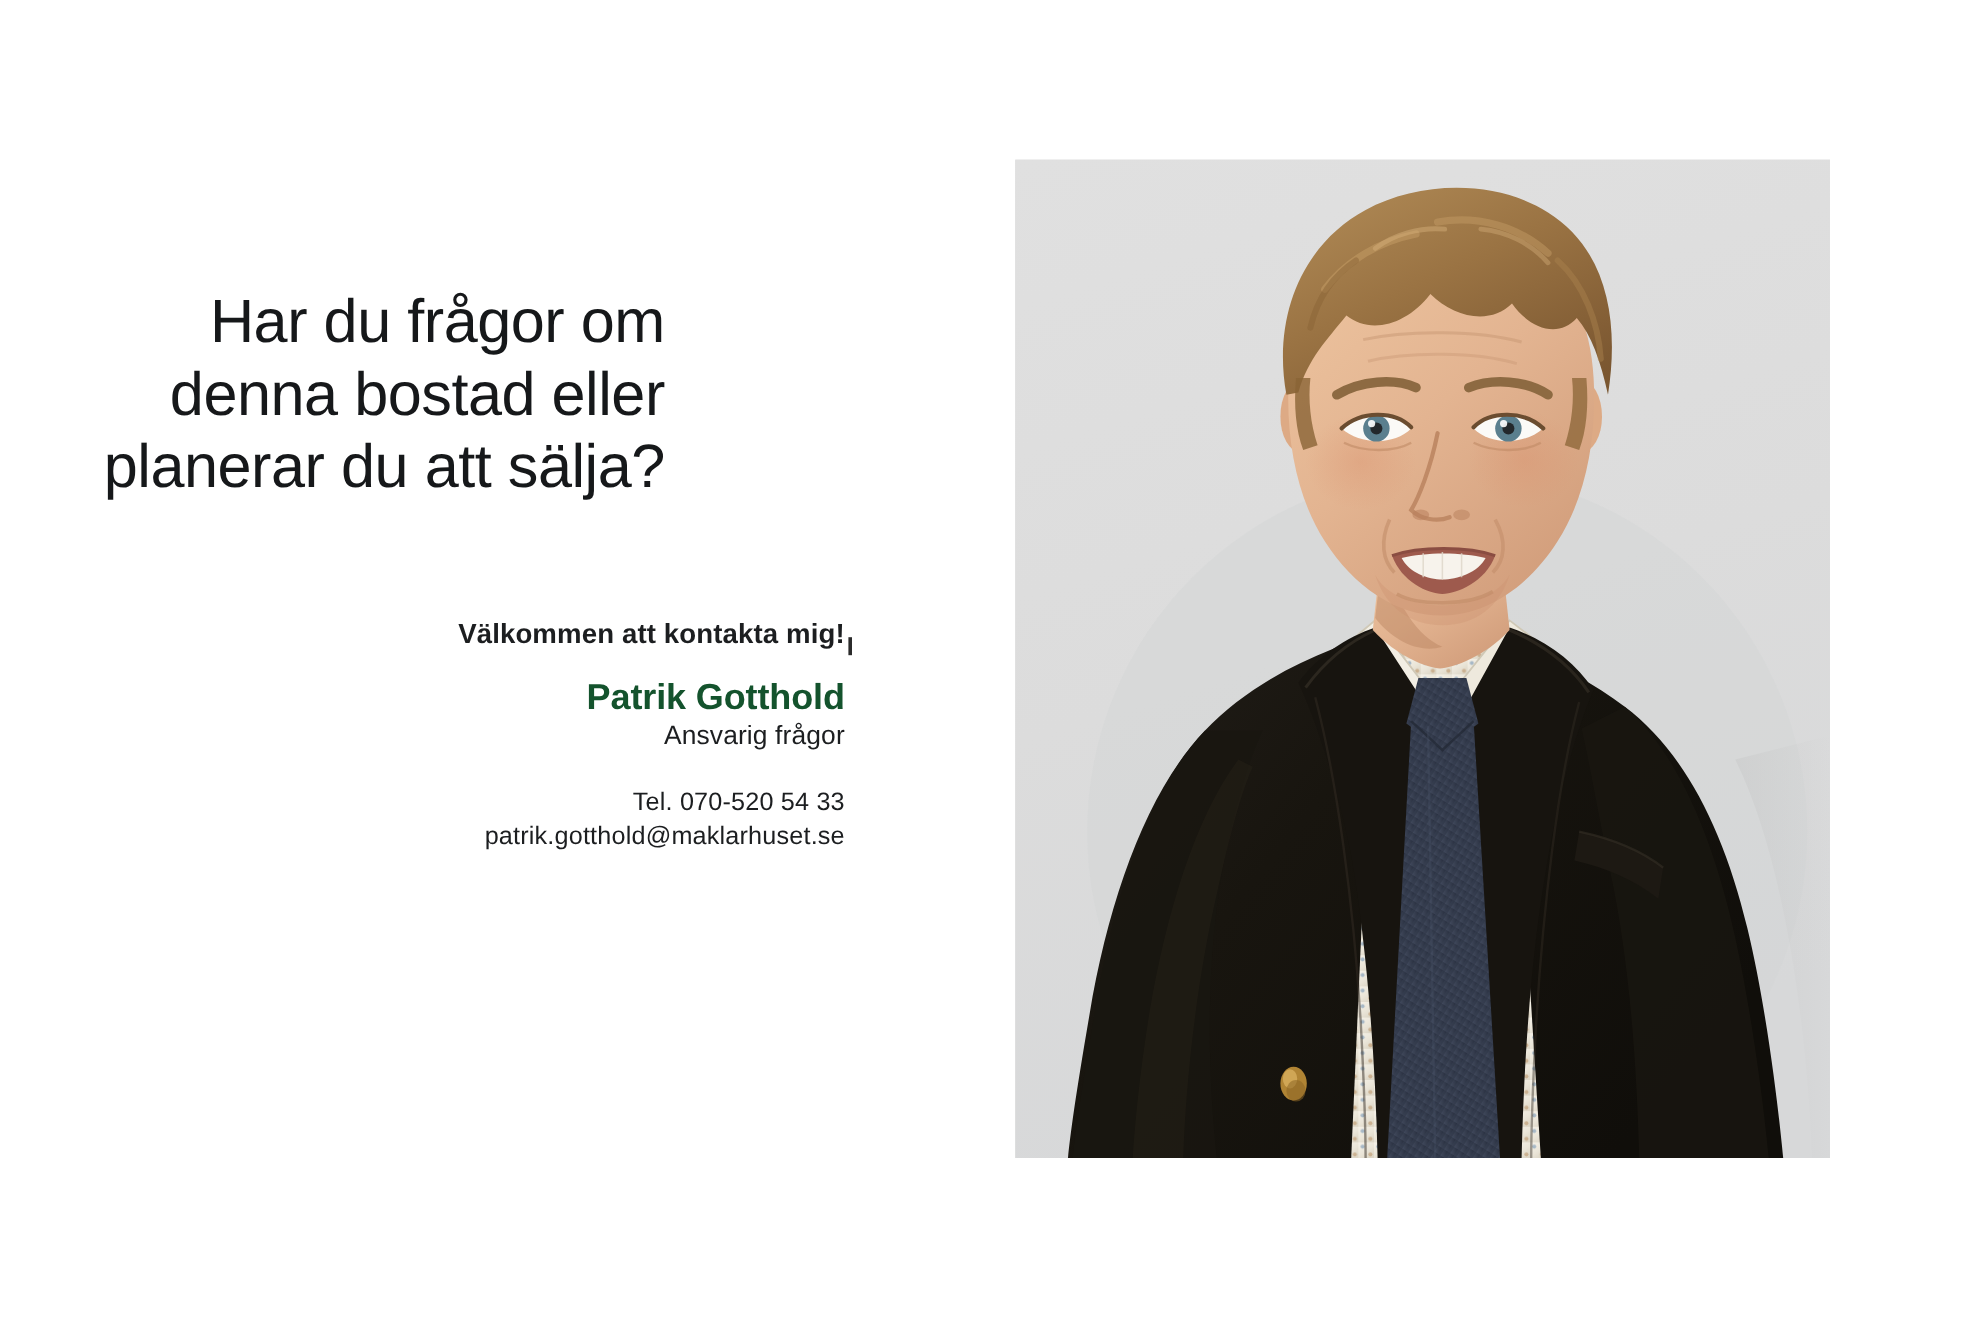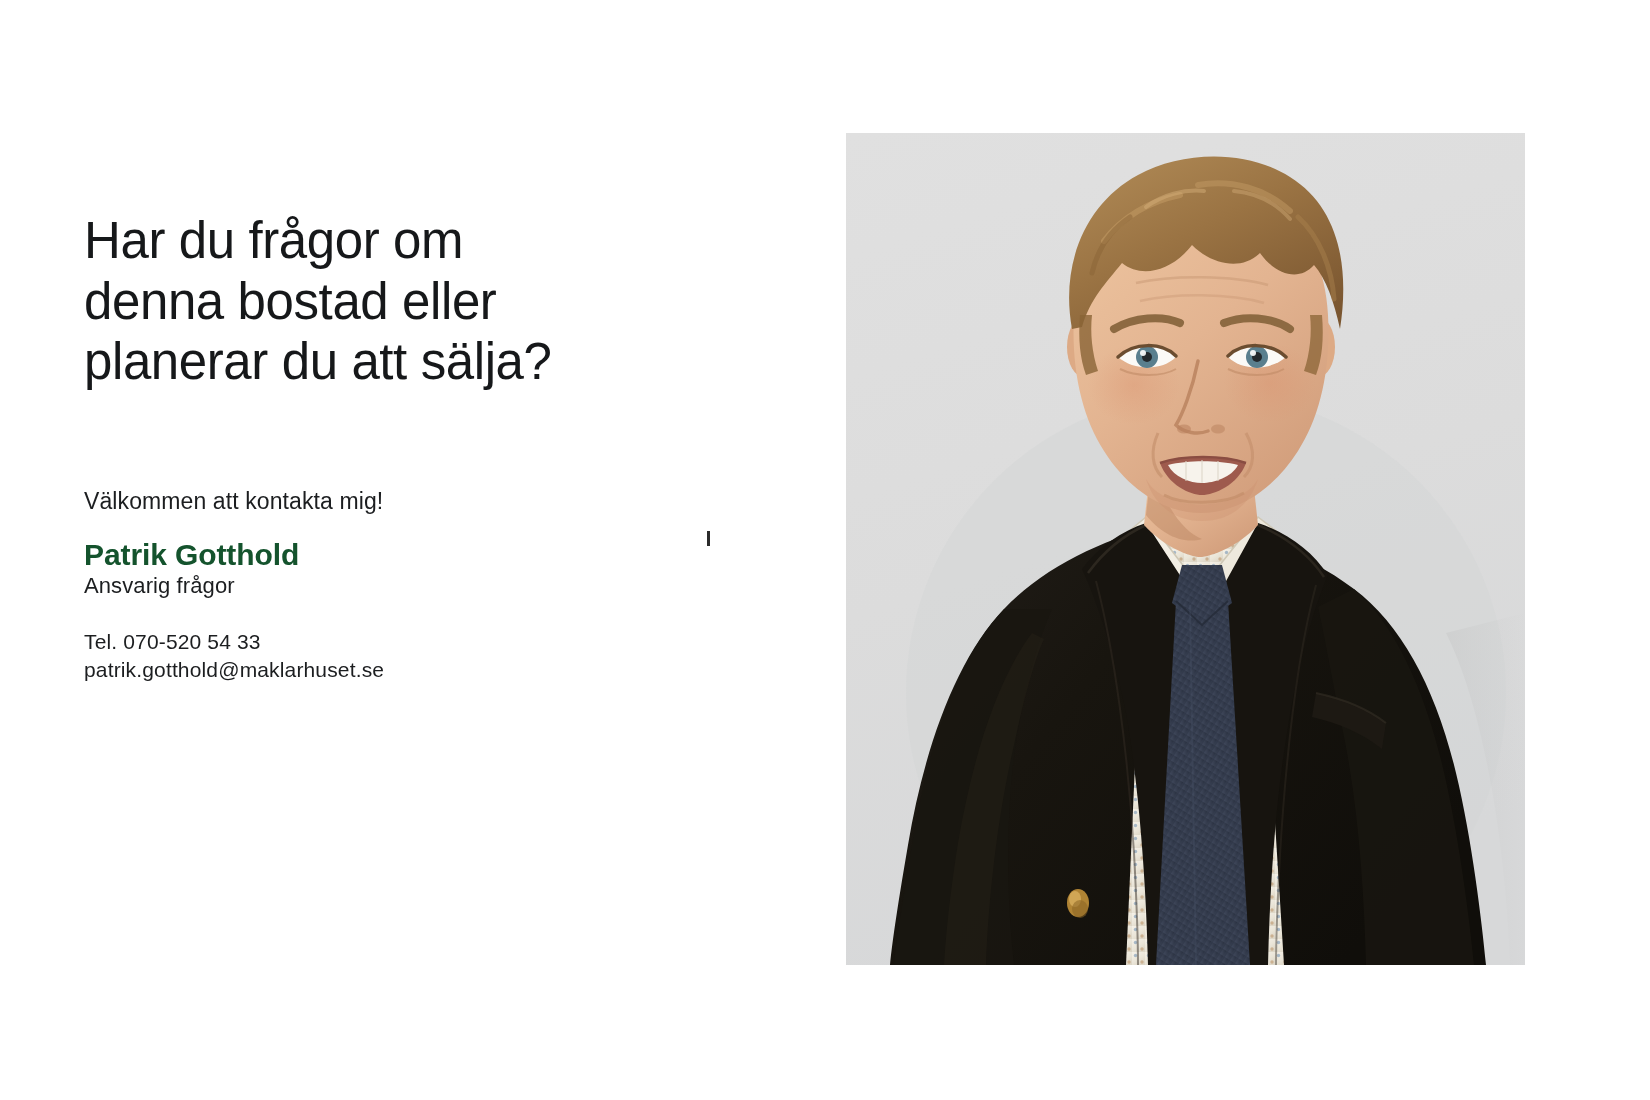--- a/index.html
+++ b/index.html
@@ -20,42 +20,43 @@
   .page {
     position: absolute;
     inset: 0;
     background: #ffffff;
   }
 
   
   .text-col {
     position: absolute;
     left: 84px;
-    top: 211px;
+    top: 238px;
     width: 620px;
+    text-align: right;
   }
 
   .headline {
     font-size: 51px;
     line-height: 1.19;
     font-weight: 400;
     letter-spacing: -0.4px;
     color: #16181a;
     margin: 0;
     max-width: 470px;
   }
 
   .contact-block {
     margin-top: 94px;
   }
 
   .welcome {
     font-size: 23px;
     line-height: 1.3;
-    font-weight: 400;
+    font-weight: 700;
     color: #1c1e20;
     letter-spacing: 0.1px;
     margin: 0 0 22px 0;
   }
 
   .agent-name {
     font-size: 30px;
     font-weight: 700;
     letter-spacing: -0.1px;
     color: #14532d;

